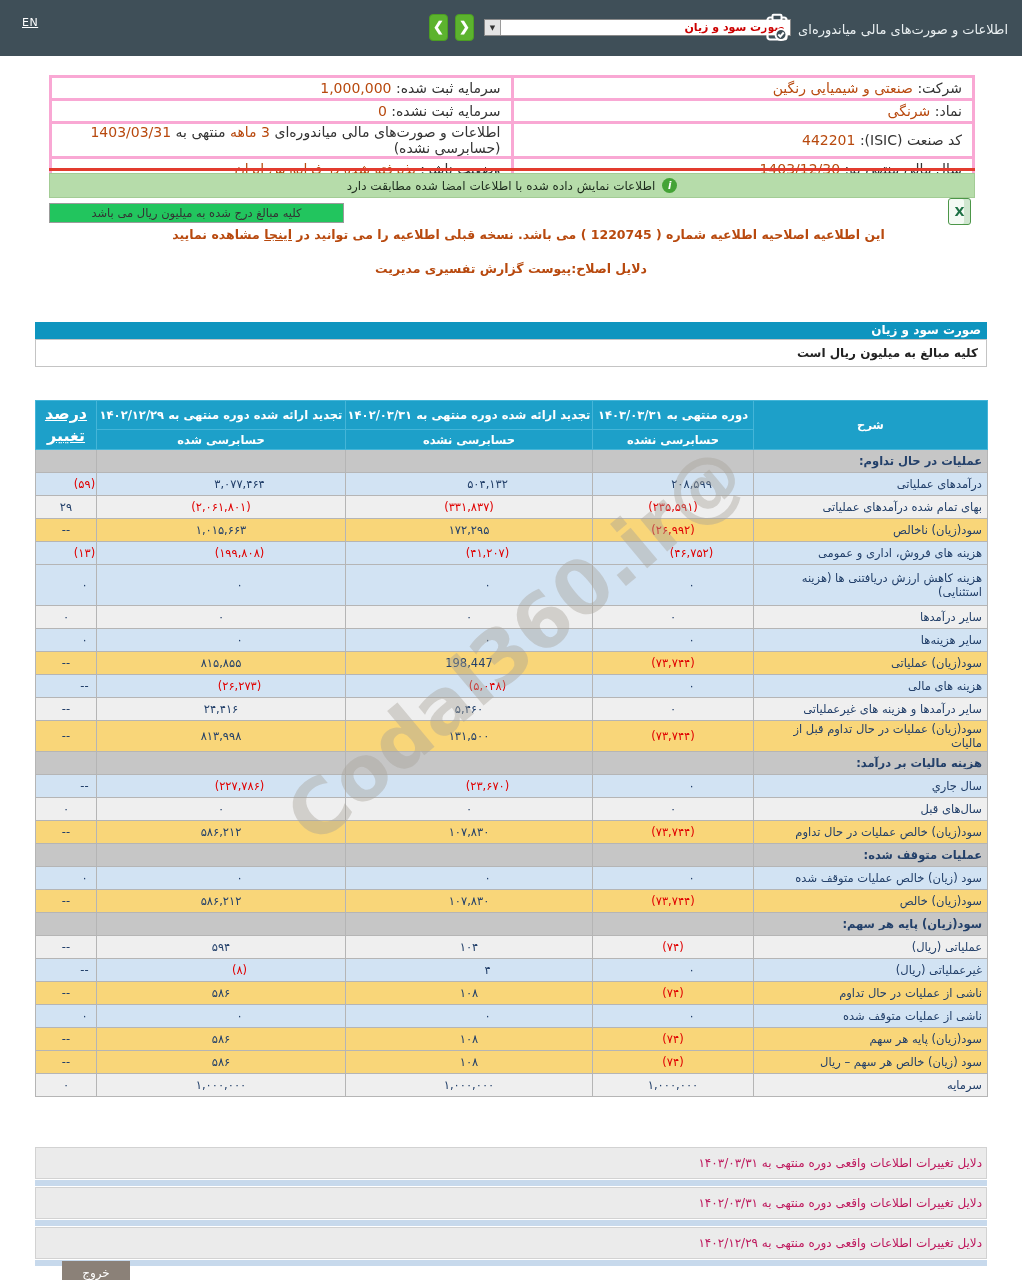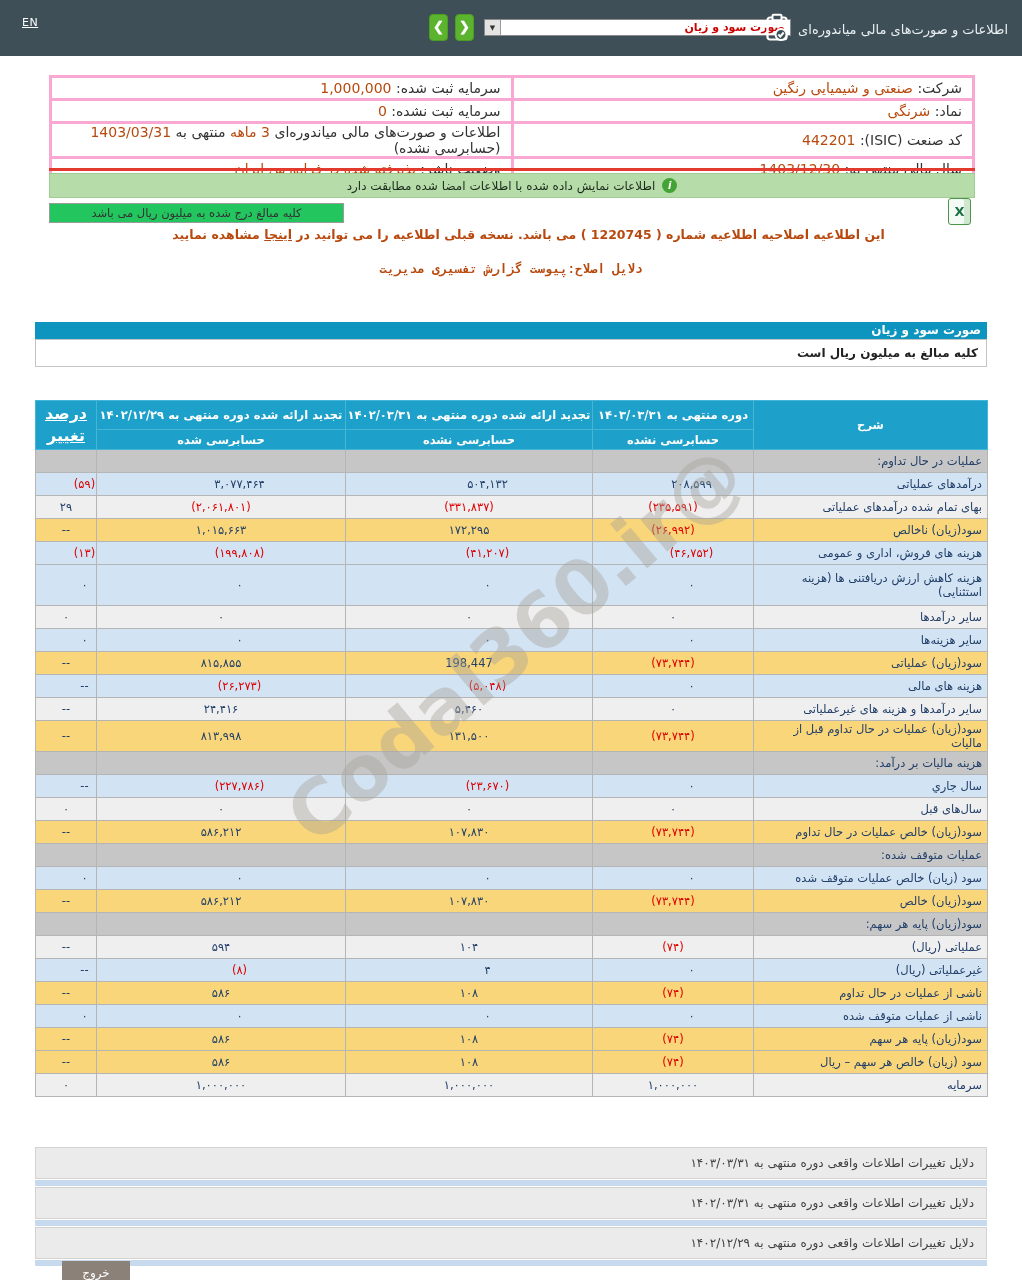--- a/index.html
+++ b/index.html
@@ -46,21 +46,21 @@
   .excel-icon { position:absolute; top:198px; left:948px; width:23px; height:27px;
                 background:#f4faf4; border:1px solid #4c9648; border-radius:3px; cursor:pointer;
                 display:flex; align-items:center; justify-content:center;
                 box-shadow:inset -6px 0 0 #cfe6cf; }
   .excel-x { color:#1e7145; font-weight:bold; font-size:13px; }
   
   .notice { position:absolute; top:227px; left:0; right:0; text-align:center;
             color:var(--accent-orange); font-size:12.5px; font-weight:bold;padding-left:35px; }
   .notice .link { text-decoration:underline; cursor:pointer; }
   .reasons { position:absolute; top:261px; left:0; right:0; text-align:center;
-             color:var(--accent-orange); font-size:12.5px; font-weight:bold;font-family:Liberation Mono, monospace; }
+             color:var(--accent-orange); font-size:12.5px; font-weight:bold; }
   
   .band { position:absolute; top:322px; left:35px; width:952px; height:17px;
           background:var(--band-blue); color:#fff; font-weight:bold; font-size:12px;
           line-height:17px; padding-right:6px; }
   .units-row { position:absolute; top:339px; left:35px; width:952px; height:28px;
                background:#fff; border:1px solid #c4c4c4; font-weight:bold; font-size:12px;
                color:#222; line-height:26px; padding-right:8px; }
   
   .statement { position:absolute; top:400px; left:35px; width:952px;
                border-collapse:collapse; table-layout:fixed; }
@@ -69,33 +69,33 @@
                   text-align:center; vertical-align:middle; }
   .statement thead tr:first-child th { height:29px; }
   .statement thead tr:last-child th { height:20px; }
   .statement th.th-pct { white-space:normal; font-size:16px; line-height:1.35; padding:0 2px;text-decoration:underline; }
   .statement td { border:1px solid #b5b5b5; font-size:11.5px; height:23px;
                   color:var(--value-navy); vertical-align:middle; }
   .statement td.lbl { text-align:right; padding:1px 5px; }
   .statement td.val { text-align:center; direction:ltr; }
   .statement td.neg { color:var(--negative-red); }
   .statement tr.sec td { background:var(--section-gray); }
-  .statement tr.sec td.lbl { font-weight:normal; }
+  .statement tr.sec td.lbl { font-weight:bold; }
   .statement tr.bg-blue td   { background:var(--row-blue);padding-left:37px; }
   .statement tr.bg-gray td   { background:var(--row-gray); }
   .statement tr.bg-yellow td { background:var(--row-yellow); }
   .statement tr.tall td { height:41px; }
   
   .watermark { position:absolute; top:600px; left:135px; width:760px; text-align:center;
                font-size:76px; font-weight:bold; color:rgba(168,163,153,.42);
                transform:rotate(-40deg); pointer-events:none; z-index:5; white-space:nowrap; }
   
   .footer { position:absolute; top:1147px; left:35px; width:952px; }
   .f-bar { height:32px; background:var(--footer-bar-bg); border:1px solid #d2d2d2;
-           line-height:30px; padding-right:12px; color:#404040; font-size:12px;
+           line-height:30px; padding-right:4px; color:#be185d; font-size:12px;
            margin-bottom:1px; cursor:pointer; }
   .f-blue { height:6px; background:var(--footer-blue-bar); margin-bottom:1px; }
   .exit-btn { position:absolute; top:1261px; left:62px; width:68px; height:24px;
               background:var(--exit-button-bg); color:#fff; font-size:12px;
               border:none; font-family:inherit; cursor:pointer; }
 </style>
 </head>
 <body>
 
 <div class="page">

